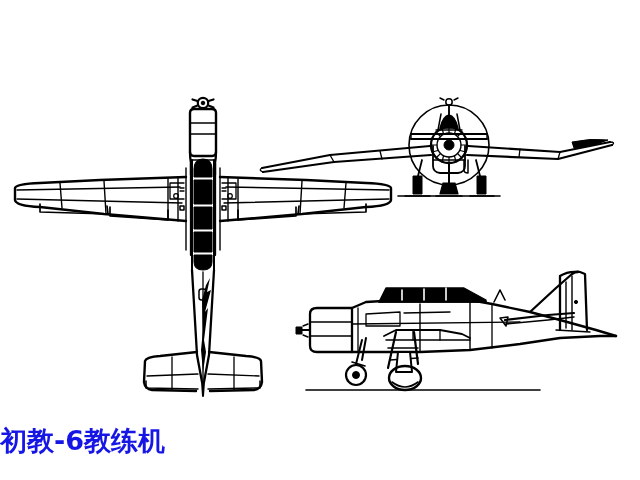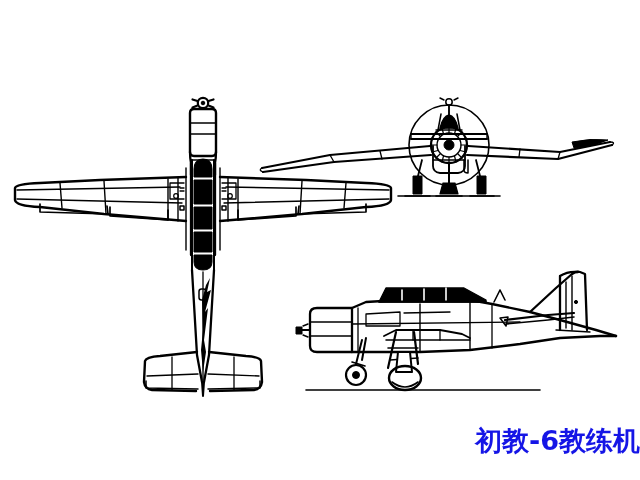--- a/index.html
+++ b/index.html
@@ -25,21 +25,21 @@
     top: 0;
     width: 640px;
     height: 480px;
     display: block;
   }
   .caption {
     position: absolute;
     left: 0;
     top: 424px;
     width: 640px;
-    text-align: right;
+    text-align: left;
     font-family: "DejaVu Sans", sans-serif;
     font-size: 27px;
     font-weight: bold;
     letter-spacing: 0px;
     line-height: 34px;
     white-space: nowrap;
   }
   svg .ln {
     fill: none;
     stroke-linecap: round;

